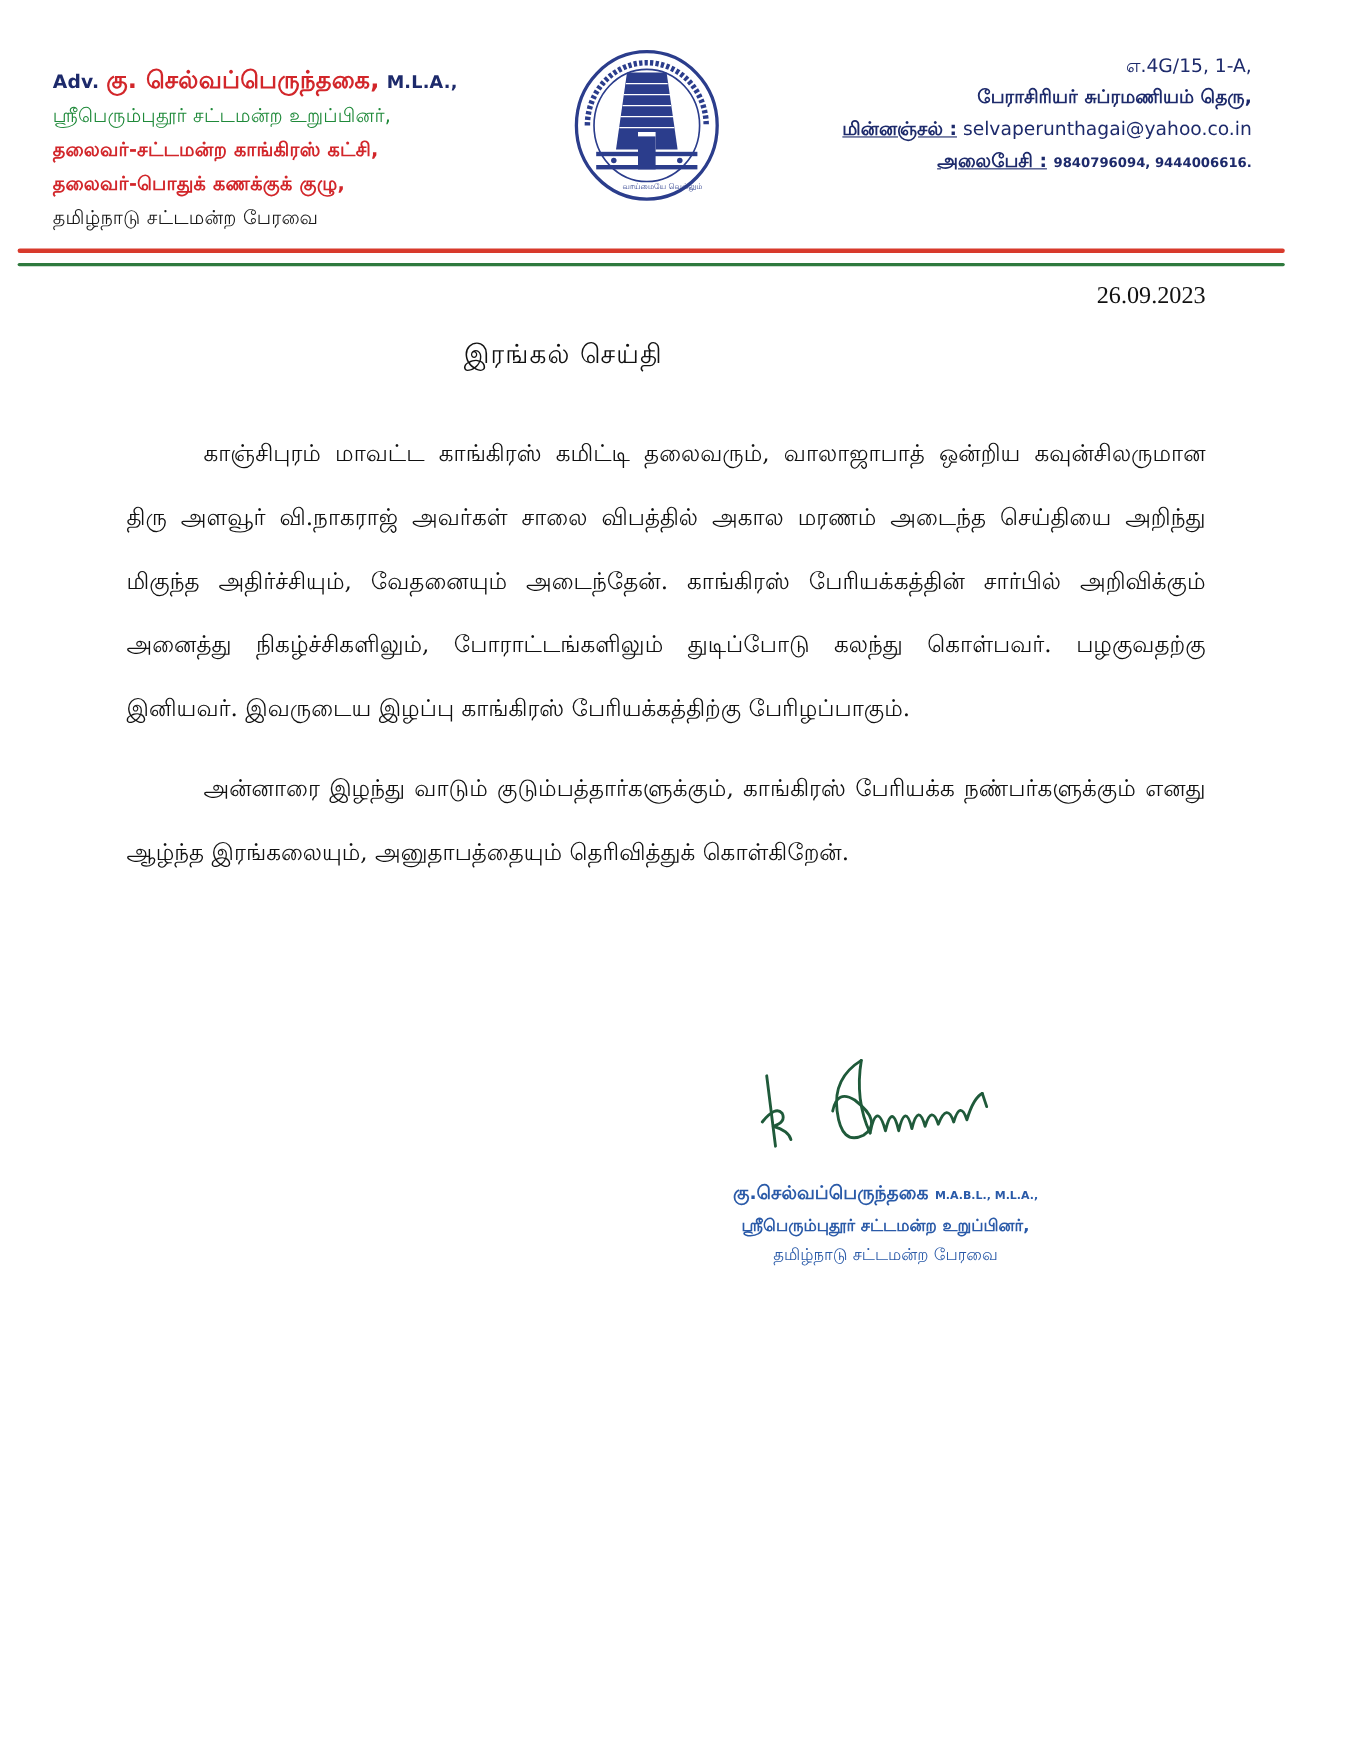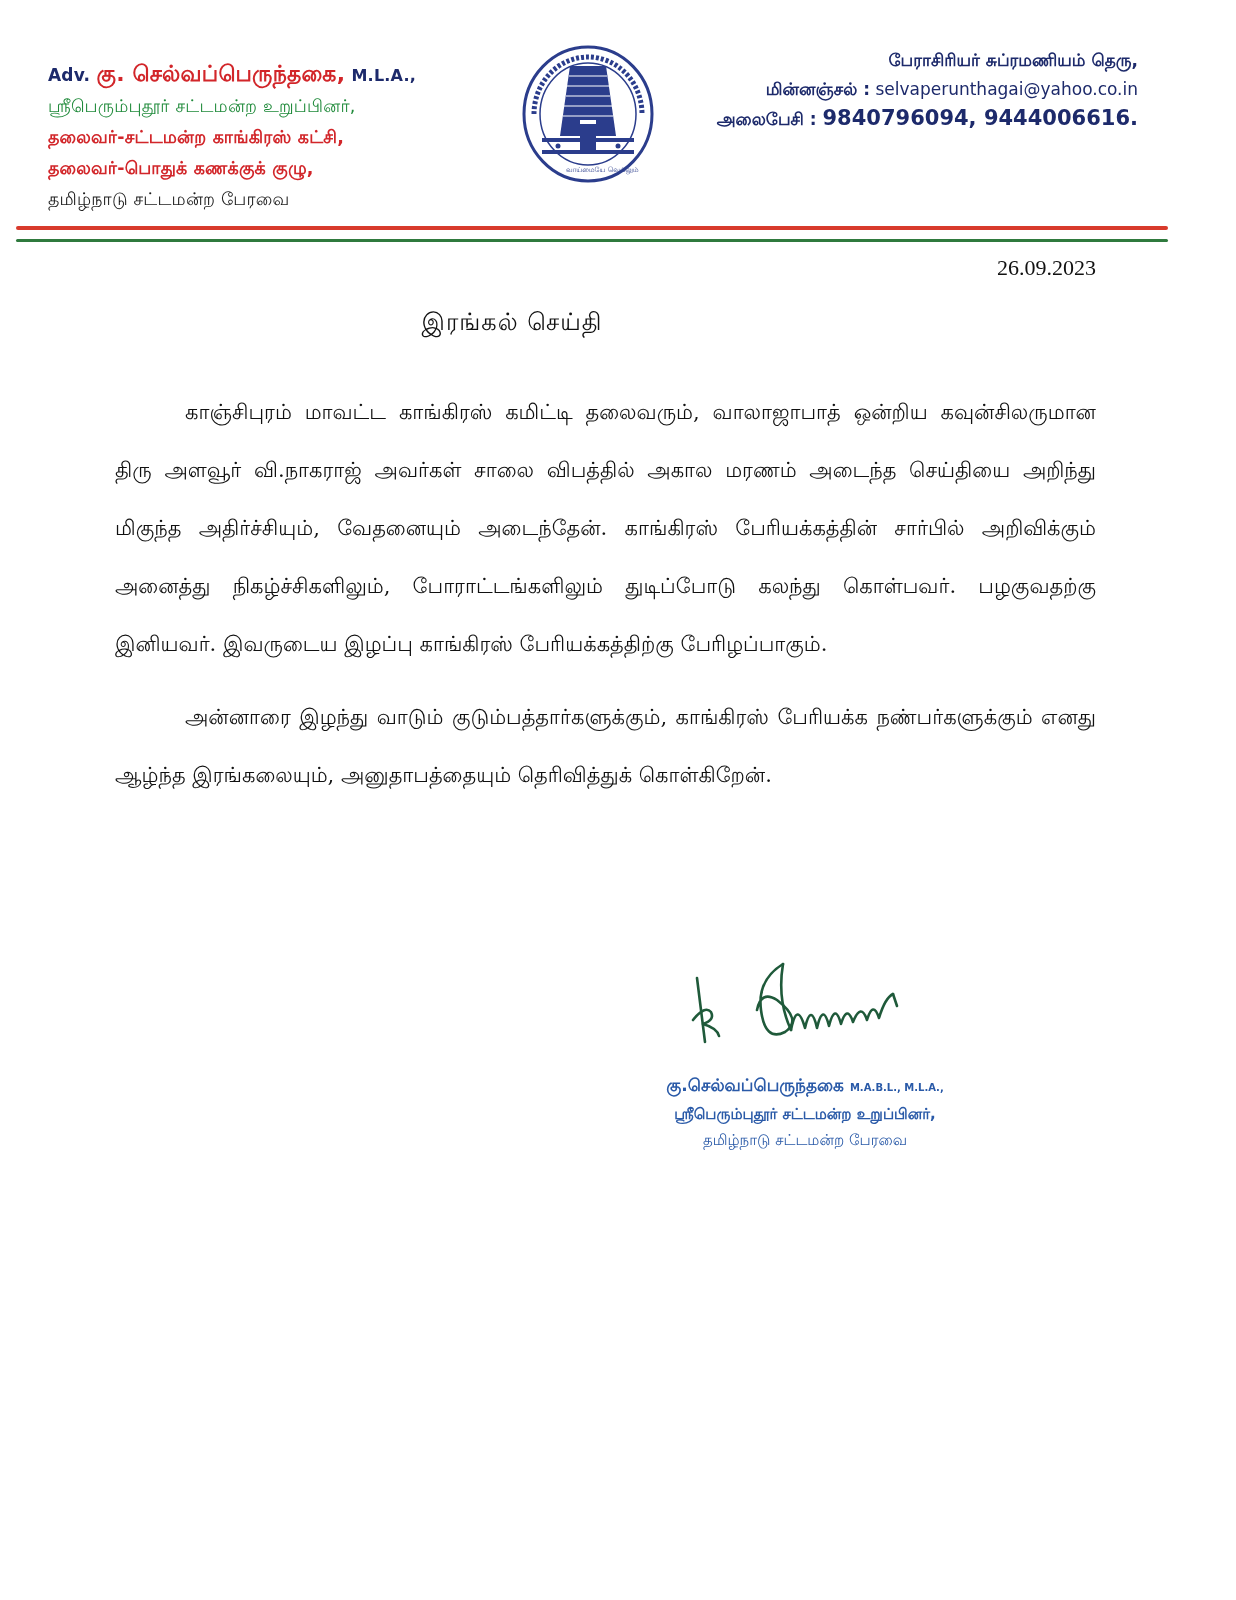--- a/index.html
+++ b/index.html
@@ -12,23 +12,23 @@
   .lh-left .l1 .mla { color: #1d2a6b; font-size: 16px; }
   .lh-left .l2 { color: #1f8a3a; font-weight: normal; }
   .lh-left .l3, .lh-left .l4 { color: #d2262a; }
   .lh-left .l5 { color: #1a1a1a; font-weight: normal; }
 
   .emblem { position: absolute; left: 520px; top: 44px; width: 136px; height: 140px; }
 
   .lh-right { position: absolute; right: 98px; top: 46px; text-align: right; }
   .lh-right .line { font-family: "DejaVu Sans", sans-serif; font-size: 17px; line-height: 29px; color: #1d2a6b; white-space: nowrap; font-weight: bold; }
   .lh-right .line.normal { font-weight: normal; }
-  .lh-right .lbl { font-weight: bold; }
+  .lh-right .lbl { font-weight: bold; text-decoration: underline; }
   .lh-right .val-email { font-weight: normal; }
-  .lh-right .val-phone { font-weight: bold; font-size: 21px; }
+  .lh-right .val-phone { font-weight: bold; font-size: 12px; }
 
   .rule-red { position: absolute; left: 16px; top: 226px; width: 1152px; height: 4px; background: #d83a2c; border-radius: 2px; }
   .rule-green { position: absolute; left: 16px; top: 239px; width: 1152px; height: 3px; background: #2f7a3e; border-radius: 2px; }
 
   .date { position: absolute; right: 140px; top: 255px; font-family: "Liberation Serif", serif; font-size: 22px; color: #111; }
   .title { position: absolute; left: 0; width: 1024px; top: 308px; text-align: center; font-family: "DejaVu Serif", serif; font-size: 24px; color: #111; letter-spacing: 1px; }
 
   .body { position: absolute; left: 115px; width: 981px; top: 383px; font-family: "DejaVu Serif", serif; font-size: 21px; color: #111; }
   .para { text-align: justify; text-align-last: left; line-height: 58px; text-indent: 70px; margin: 0; }
   .para + .para { margin-top: 15px; }
@@ -78,20 +78,21 @@
     <rect x="60" y="80" width="16" height="30" fill="#2b3d8c"></rect>
 
     <g fill="#2b3d8c" font-size="7" font-family="DejaVu Sans, sans-serif">
       <text x="46" y="128">வாய்மையே வெல்லும்</text>
     </g>
     <path d="M14 70 A54 57 0 0 1 122 70" fill="none" stroke="#2b3d8c" stroke-width="5" stroke-dasharray="3 2"></path>
   </svg>
 </div>
 
 <div class="lh-right">
+  <div class="line normal">எ.4G/15, 1-A,</div>
   <div class="line">பேராசிரியர் சுப்ரமணியம் தெரு,</div>
   <div class="line normal">
     <span class="lbl">மின்னஞ்சல் :</span>
     <span class="val-email">selvaperunthagai@yahoo.co.in</span>
   </div>
   <div class="line">
     <span class="lbl">அலைபேசி :</span>
     <span class="val-phone">9840796094, 9444006616.</span>
   </div>
 </div>

